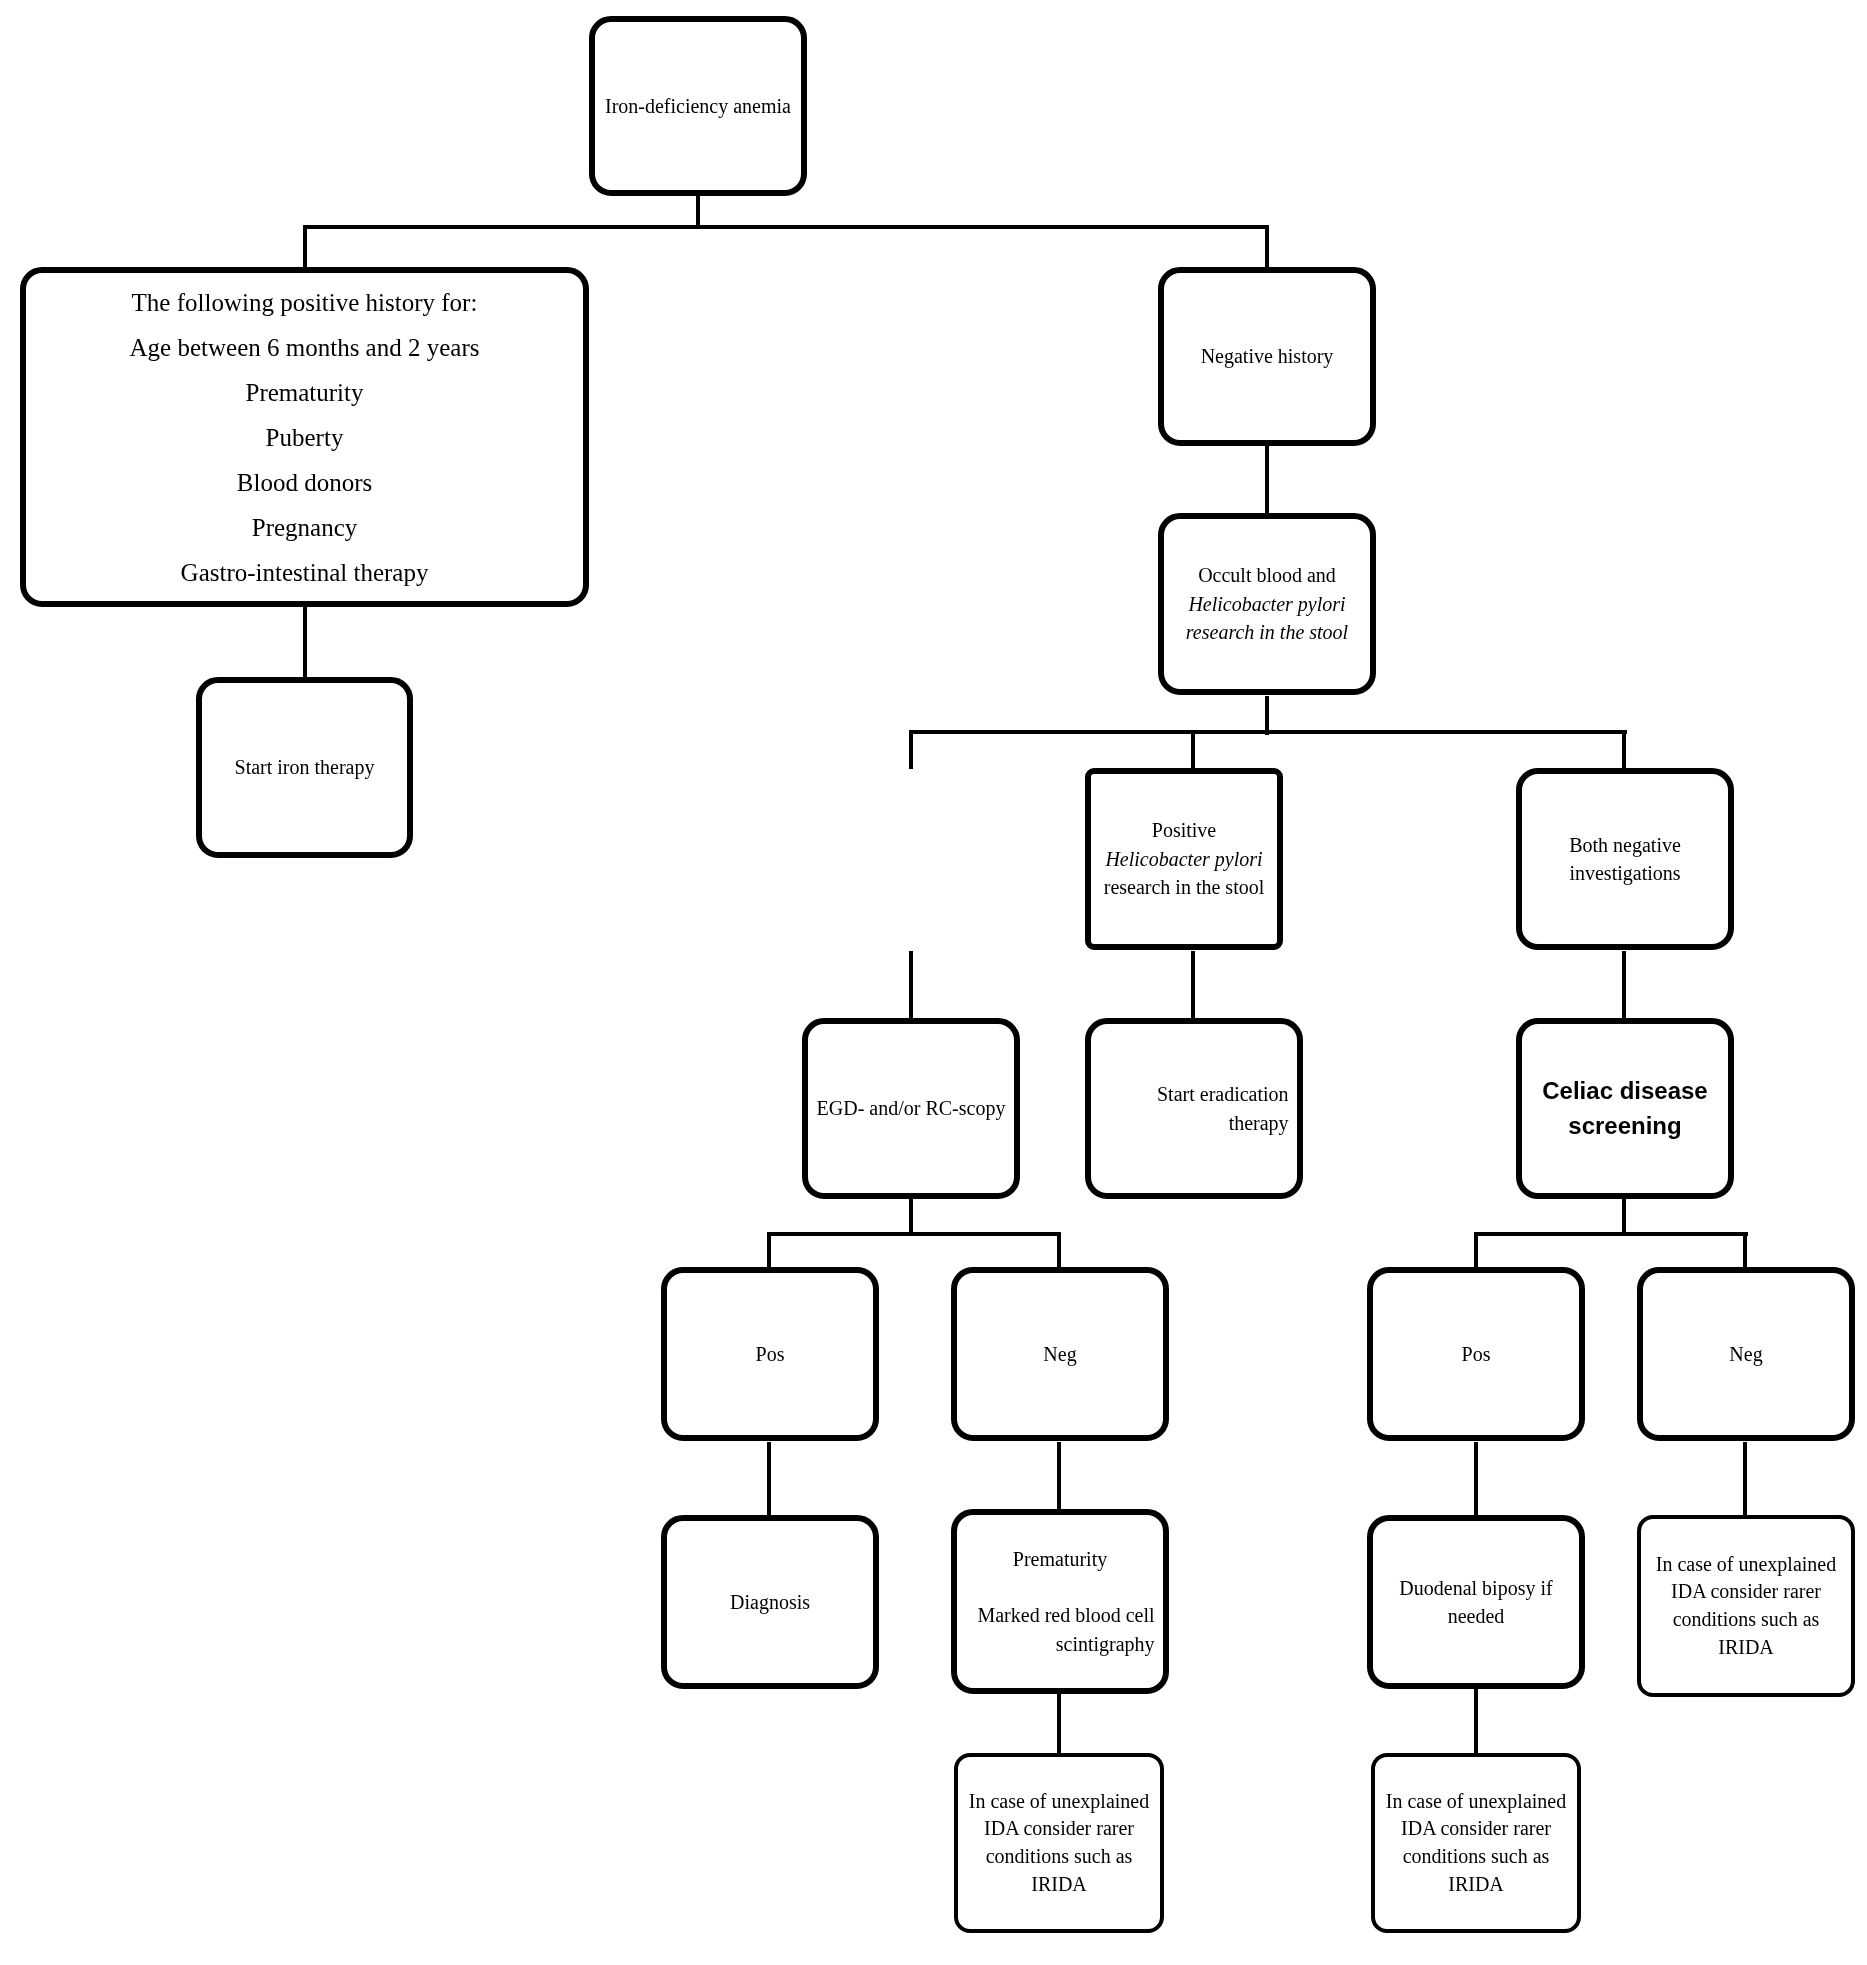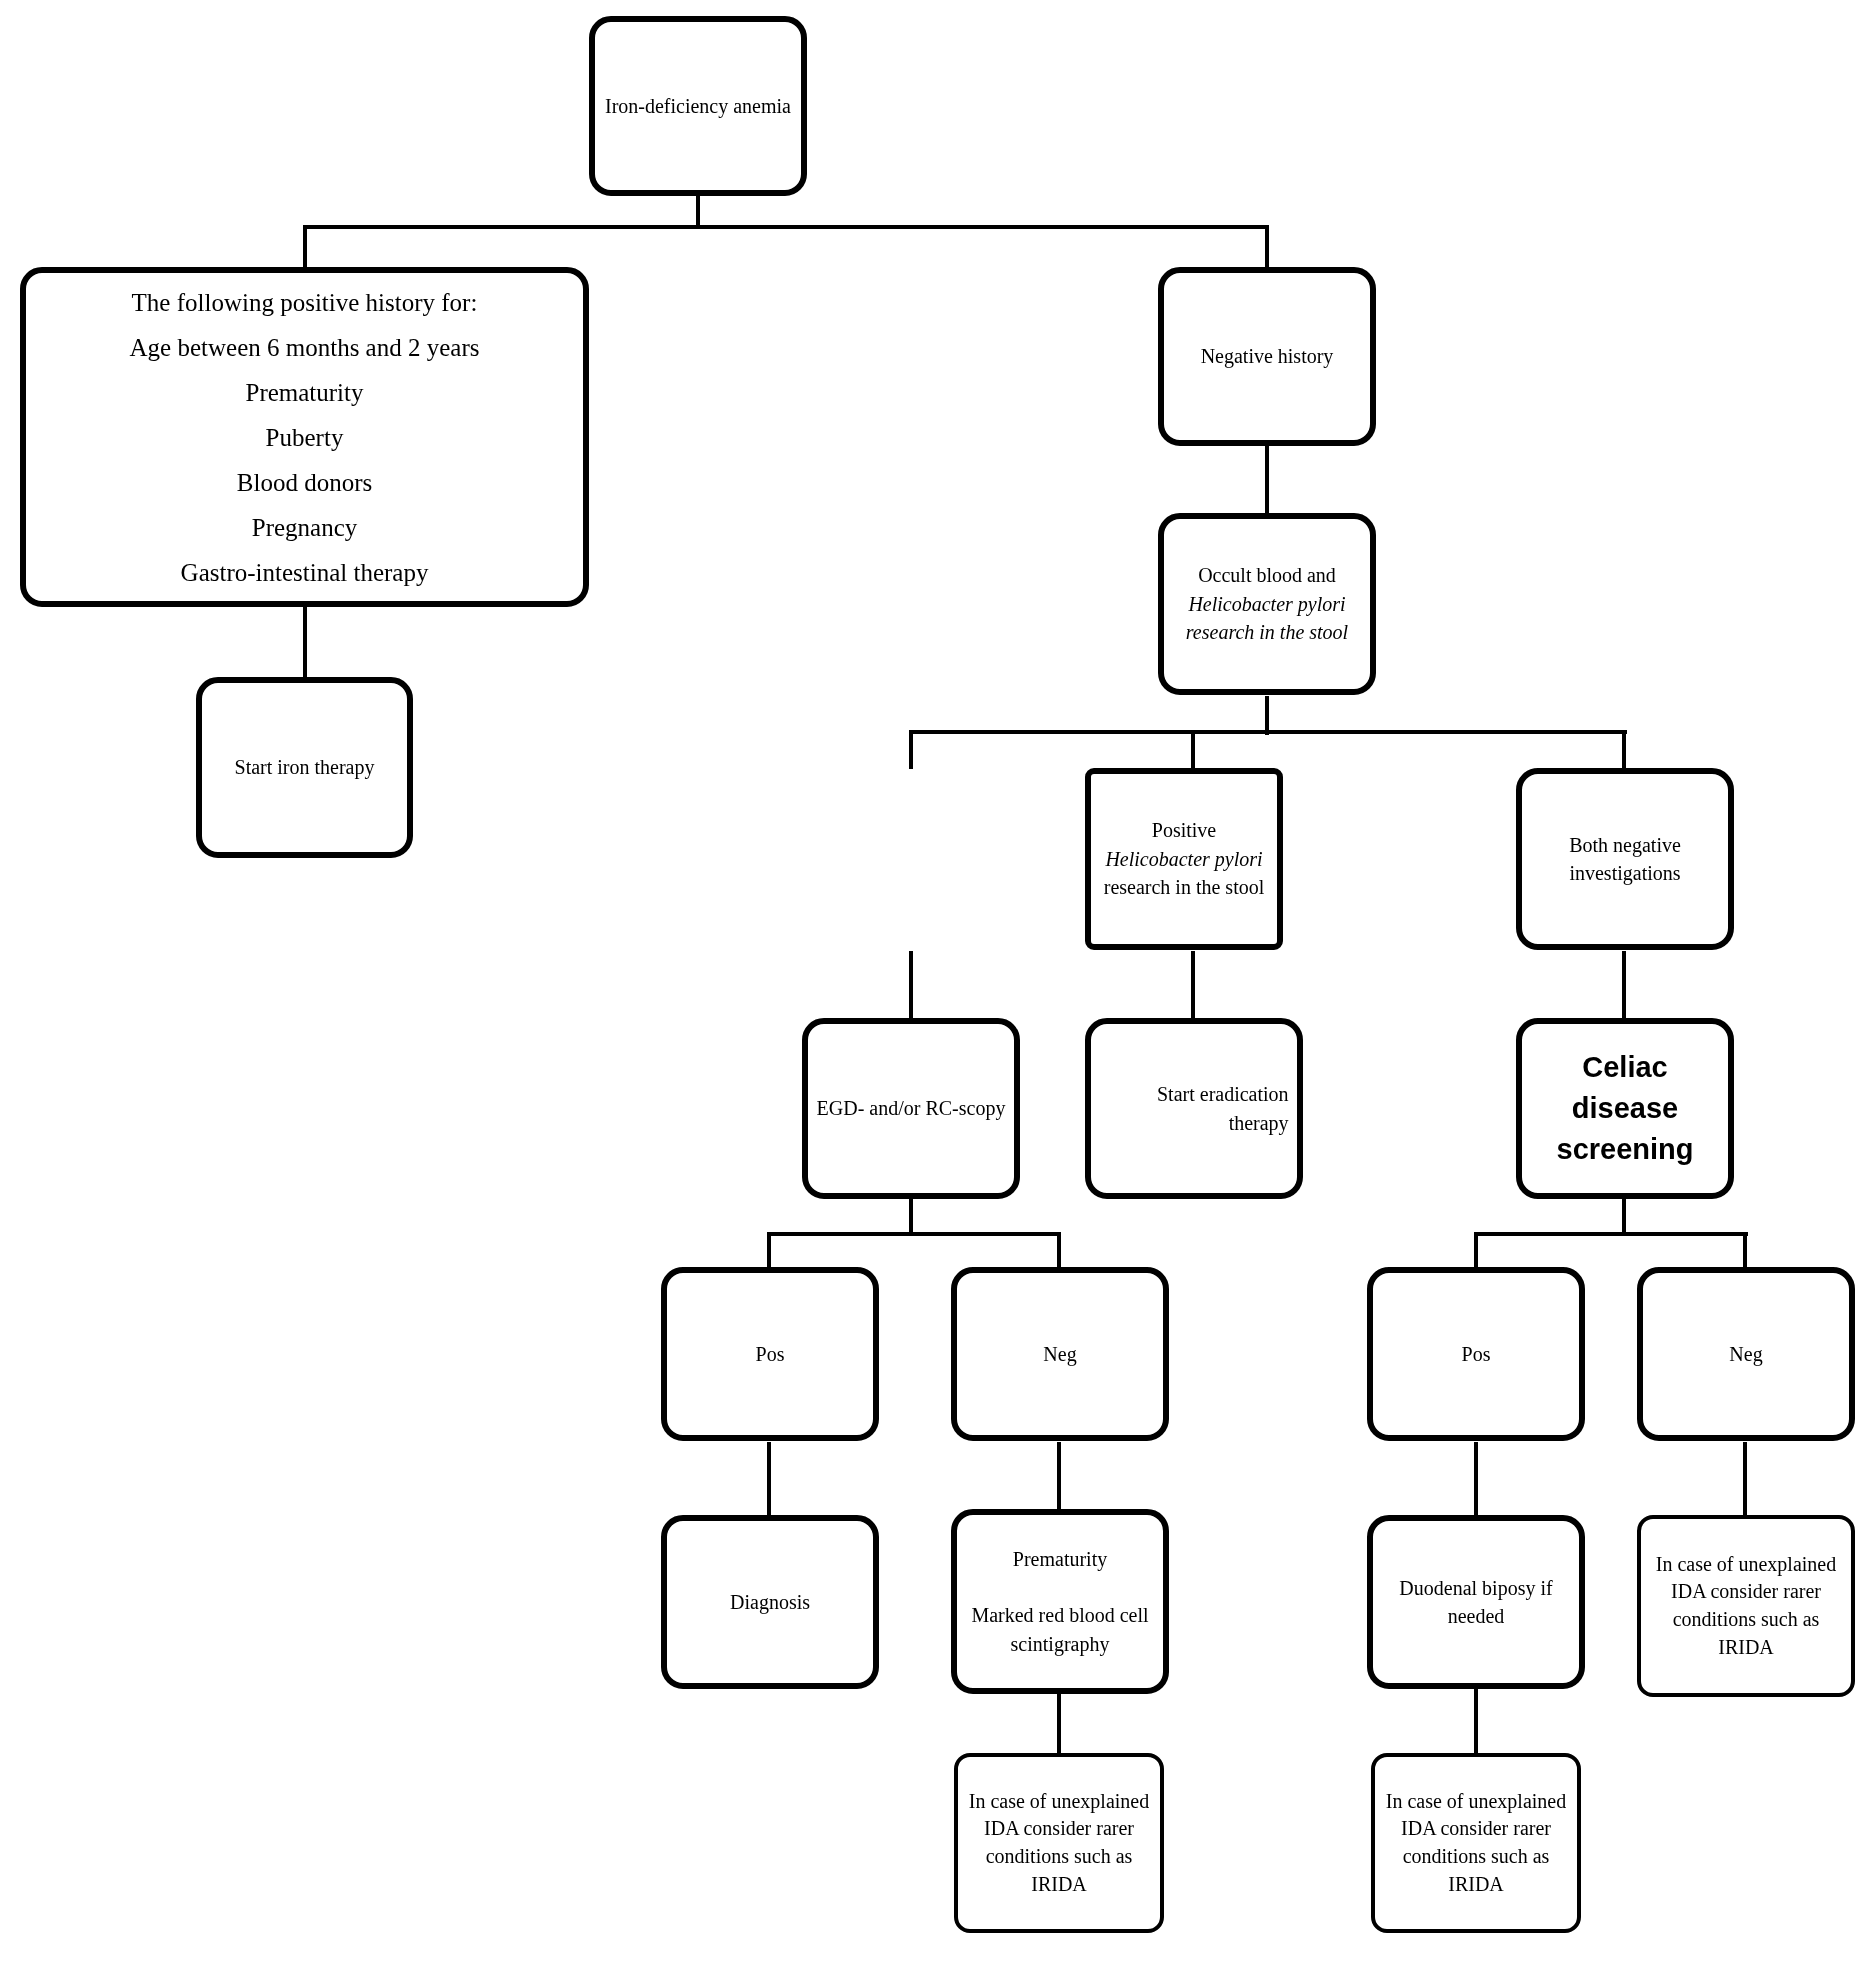--- a/index.html
+++ b/index.html
@@ -32,33 +32,33 @@
   .node .txt { width: 100%; }
   .node.thin {
     border-width: 4.2px;
     border-radius: 16px;
     padding: 4.2px 7.4px;
     line-height: 1.38;
   }
   .node.sans {
     font-family: "Liberation Sans", "DejaVu Sans", sans-serif;
     font-weight: 700;
-    font-size: 29px;
+    font-size: 24px;
   }
   .node.listbox {
     display: block;
     padding: 7.4px 16px;
     font-size: 25px;
   }
   .listbox .list-line {
     line-height: 45px;
     text-align: center;
     white-space: nowrap;
   }
-  .para + .para { margin-top: 28px; }
+  .para + .para { margin-top: 28px; text-align: right; }
   .line {
     position: absolute;
     background: #000000;
   }
 </style>
 </head>
 <body>
 
 <div class="stage">
 

